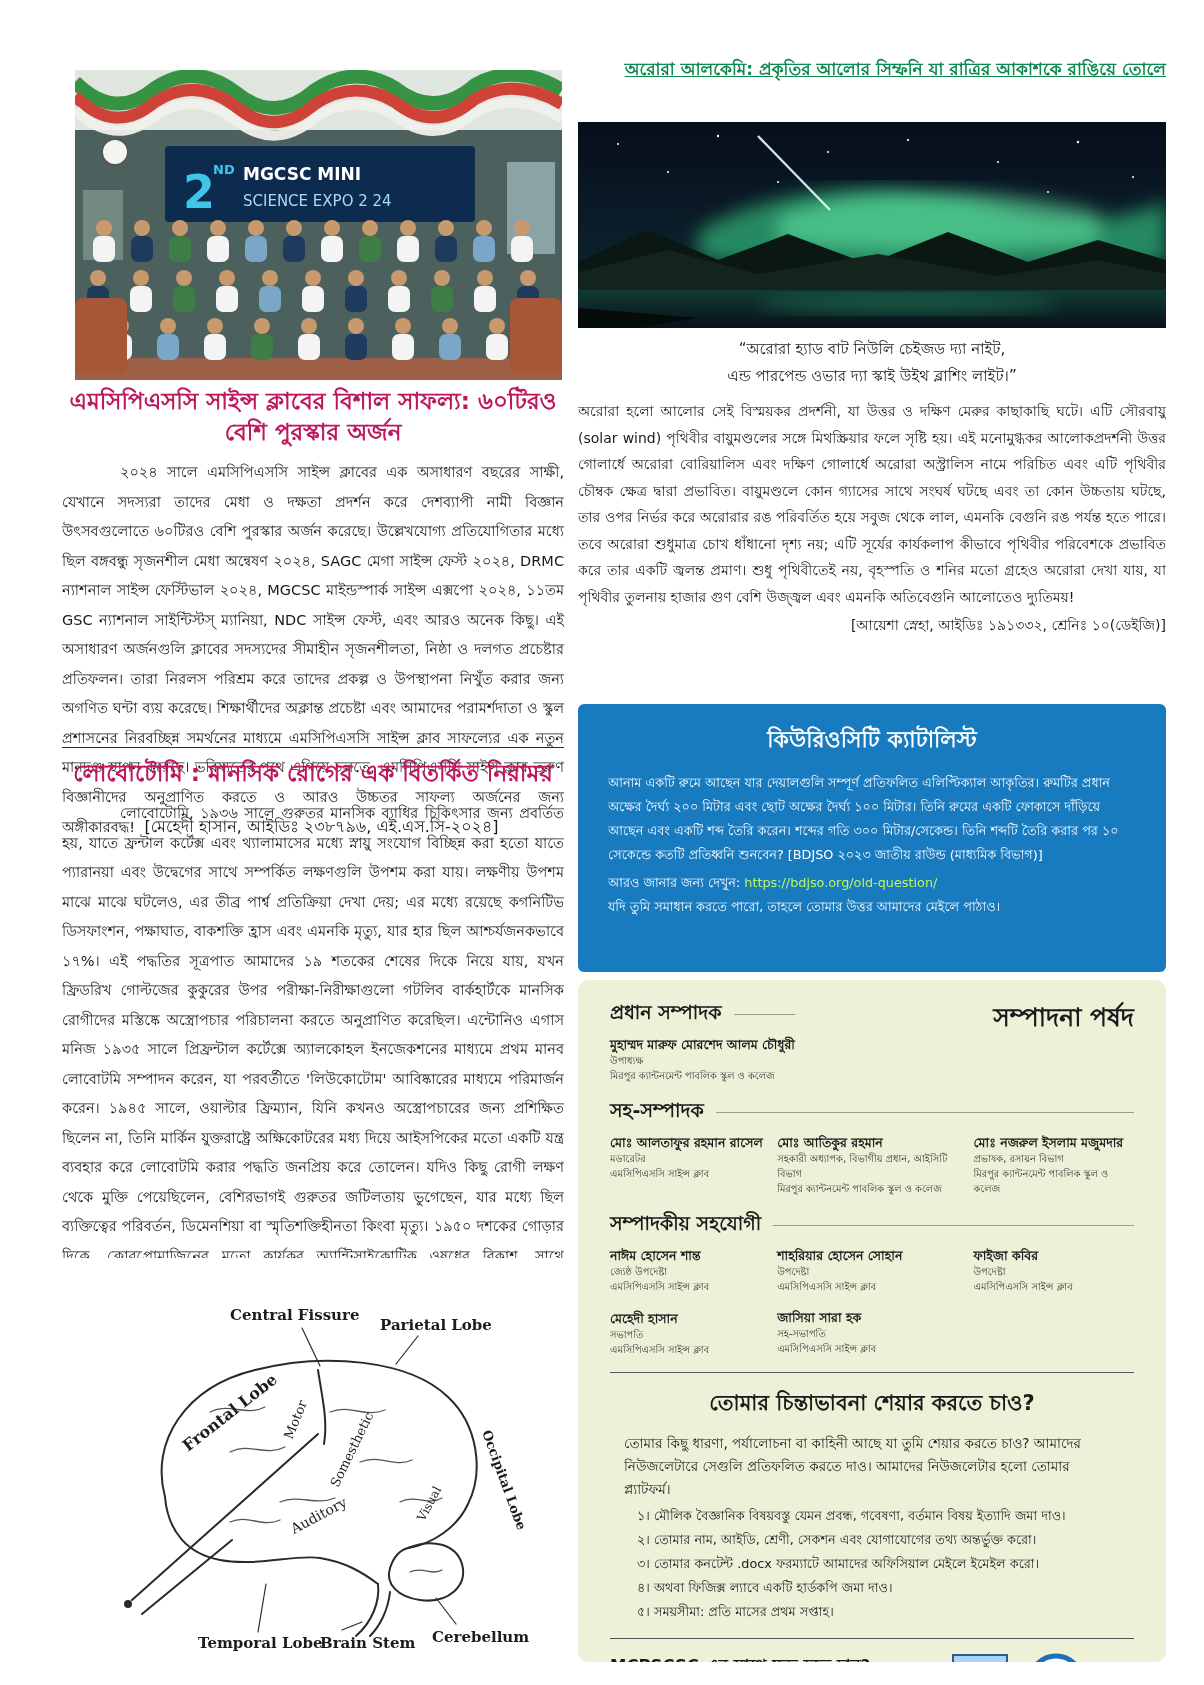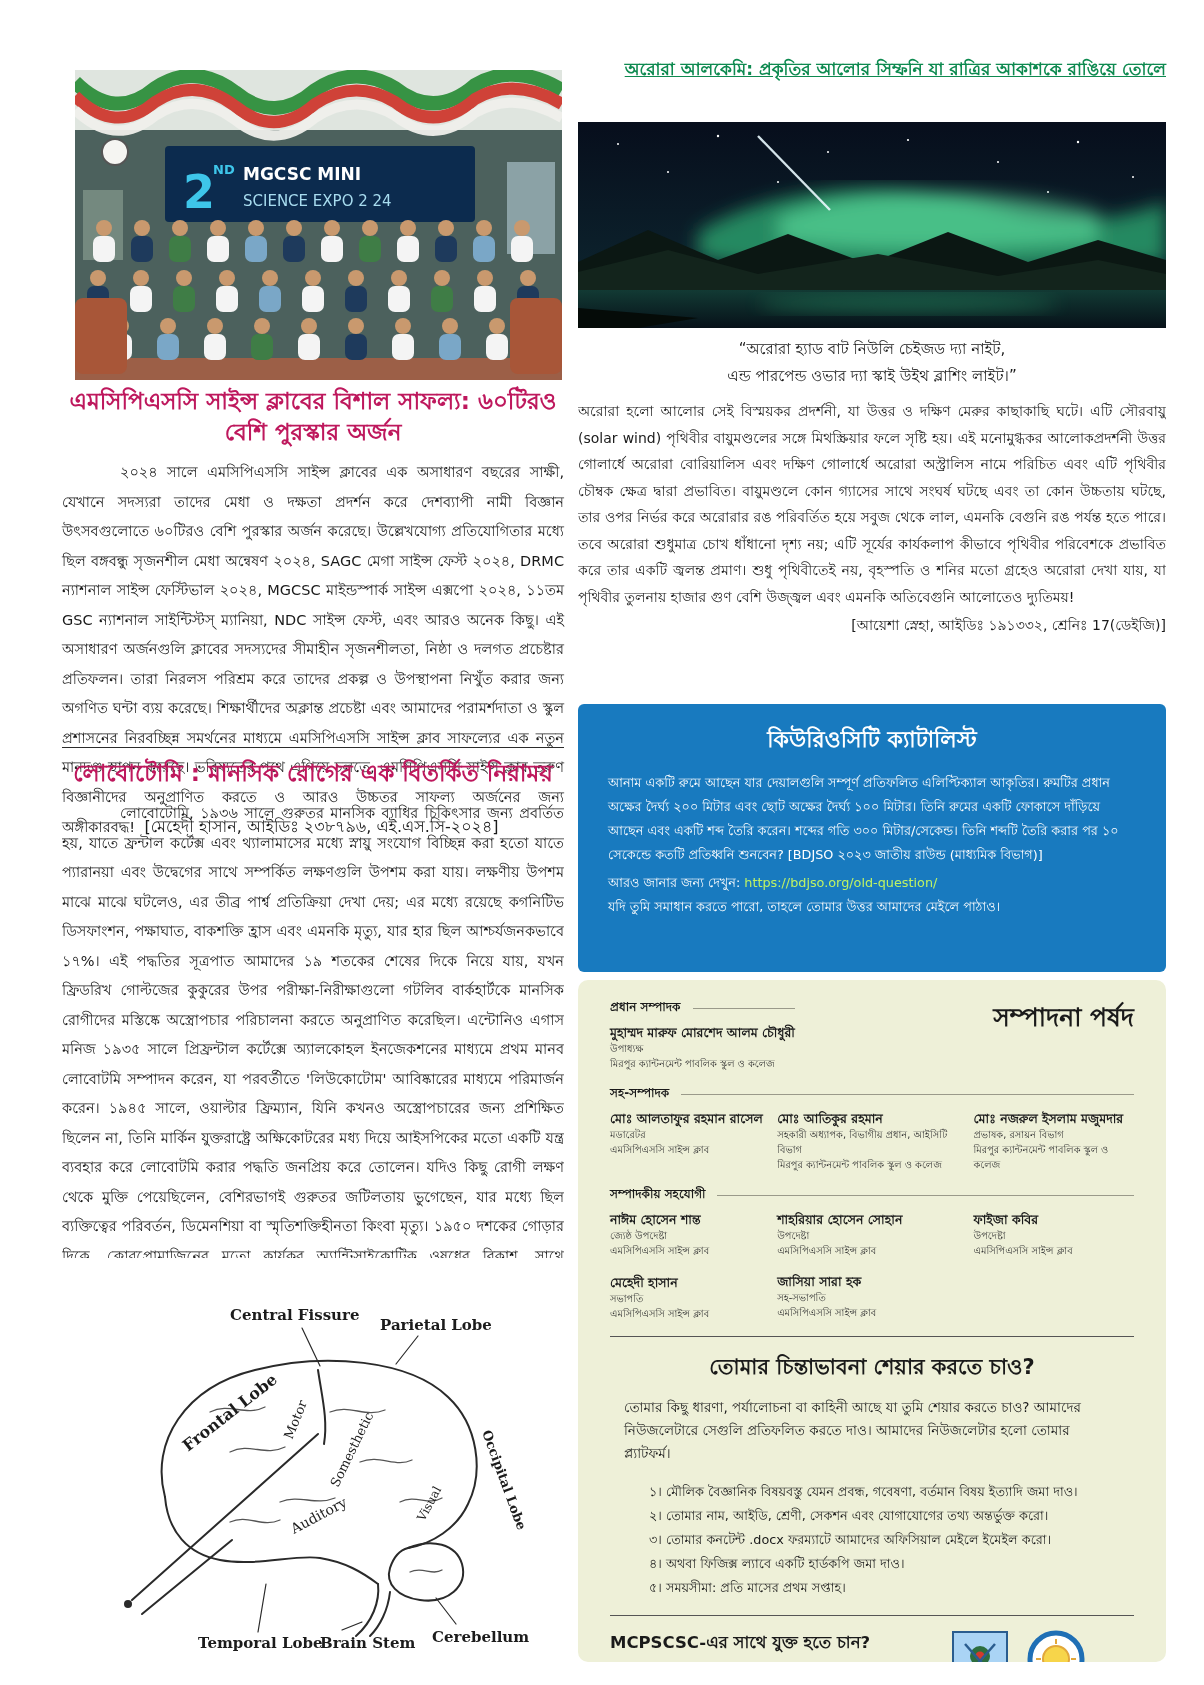--- a/index.html
+++ b/index.html
@@ -25,30 +25,30 @@
   #curio{left:578px;top:704px;width:588px;height:268px;border-radius:6px;color:#ffffff;
          padding:16px 30px;box-sizing:border-box;overflow:hidden;}
   #curio h3{text-align:center;font-size:22px;margin:2px 0 12px 0;}
   #curio p{font-size:12.8px;line-height:24px;margin:0;}
   #curio .link-line{margin-top:4px;}
   #curio a{color:#bef264;text-decoration:none;}
   #board{left:578px;top:980px;width:588px;height:682px;border-radius:10px;
          padding:18px 32px;box-sizing:border-box;overflow:hidden;}
   .ed-top{display:flex;justify-content:space-between;align-items:flex-start;}
   .board-title{font-size:25px;font-weight:bold;margin:0;}
-  .lbl{font-weight:bold;font-size:12px;display:flex;align-items:center;gap:12px;margin:13px 0 7px 0;}
+  .lbl{font-weight:bold;font-size:19px;display:flex;align-items:center;gap:12px;margin:13px 0 7px 0;}
   .lbl::after{content:"";flex:1;border-top:1px solid #9a9a8a;}
   .ed b{font-size:12.5px;display:block;line-height:1.35;}
   .ed .rl{font-size:9.8px;line-height:1.5;color:#333;}
   .ed-grid{display:grid;grid-template-columns:1.05fr 1.25fr 1.1fr;gap:6px 14px;}
   hr.bd{border:none;border-top:1px solid #555;margin:14px 0;}
   .share h3{text-align:center;font-size:21px;margin:2px 0 10px 0;}
   .share .intro{text-align:left;font-size:13.5px;line-height:23px;margin:0 14px;}
   .share .how{font-weight:bold;font-size:13.5px;margin:10px 0 4px 8px;}
-  .share ul{margin:15px;padding:0 0 0 24px;list-style:none;}
+  .share ul{margin:3px;padding:0 0 0 24px;list-style:none;}
   .share li{font-size:12.8px;line-height:24px;}
   .contact{display:flex;justify-content:space-between;align-items:flex-start;}
   .contact h4{font-size:16.5px;margin:0 0 10px 0;}
   .logos{display:flex;gap:16px;justify-content:center;margin-bottom:8px;}
   svg text{font-family:"DejaVu Sans","Liberation Sans",sans-serif;}
   svg text.serif{font-family:"DejaVu Serif","Liberation Serif",serif;}
 </style>
 </head>
 <body>
 
@@ -224,21 +224,21 @@
       <path d="M0,206 L0,186 L120,196 L60,206 Z" fill="#050b08"></path>
     </svg>
   </div>
 
   <div class="abs" id="atext">
     <p class="quote">
       <span>“অরোরা হ্যাড বাট নিউলি চেইজড দ্যা নাইট,</span><br>
       <span>এন্ড পারপেন্ড ওভার দ্যা স্কাই উইথ ব্লাশিং লাইট।”</span>
     </p>
     <p class="body">অরোরা হলো আলোর সেই বিস্ময়কর প্রদর্শনী, যা উত্তর ও দক্ষিণ মেরুর কাছাকাছি ঘটে। এটি সৌরবায়ু (solar wind) পৃথিবীর বায়ুমণ্ডলের সঙ্গে মিথস্ক্রিয়ার ফলে সৃষ্টি হয়। এই মনোমুগ্ধকর আলোকপ্রদর্শনী উত্তর গোলার্ধে অরোরা বোরিয়ালিস এবং দক্ষিণ গোলার্ধে অরোরা অস্ট্রালিস নামে পরিচিত এবং এটি পৃথিবীর চৌম্বক ক্ষেত্র দ্বারা প্রভাবিত। বায়ুমণ্ডলে কোন গ্যাসের সাথে সংঘর্ষ ঘটছে এবং তা কোন উচ্চতায় ঘটছে, তার ওপর নির্ভর করে অরোরার রঙ পরিবর্তিত হয়ে সবুজ থেকে লাল, এমনকি বেগুনি রঙ পর্যন্ত হতে পারে। তবে অরোরা শুধুমাত্র চোখ ধাঁধানো দৃশ্য নয়; এটি সূর্যের কার্যকলাপ কীভাবে পৃথিবীর পরিবেশকে প্রভাবিত করে তার একটি জ্বলন্ত প্রমাণ। শুধু পৃথিবীতেই নয়, বৃহস্পতি ও শনির মতো গ্রহেও অরোরা দেখা যায়, যা পৃথিবীর তুলনায় হাজার গুণ বেশি উজ্জ্বল এবং এমনকি অতিবেগুনি আলোতেও দ্যুতিময়!</p>
-    <div class="attr-r">[আয়েশা স্নেহা, আইডিঃ ১৯১৩৩২, শ্রেনিঃ 17(ডেইজি)]</div>
+    <div class="attr-r">[আয়েশা স্নেহা, আইডিঃ ১৯১৩৩২, শ্রেনিঃ ১০(ডেইজি)]</div>
   </div>
 
   <div class="abs" id="curio" style="background:#187abf">
     <h3>কিউরিওসিটি ক্যাটালিস্ট</h3>
     <p>আনাম একটি রুমে আছেন যার দেয়ালগুলি সম্পূর্ণ প্রতিফলিত এলিপ্টিক্যাল আকৃতির। রুমটির প্রধান অক্ষের দৈর্ঘ্য ২০০ মিটার এবং ছোট অক্ষের দৈর্ঘ্য ১০০ মিটার। তিনি রুমের একটি ফোকাসে দাঁড়িয়ে আছেন এবং একটি শব্দ তৈরি করেন। শব্দের গতি ৩০০ মিটার/সেকেন্ড। তিনি শব্দটি তৈরি করার পর ১০ সেকেন্ডে কতটি প্রতিধ্বনি শুনবেন? [BDJSO ২০২৩ জাতীয় রাউন্ড (মাধ্যমিক বিভাগ)]</p>
     <p class="link-line">
       <span>আরও জানার জন্য দেখুন:</span>
       <a href="#">https://bdjso.org/old-question/</a>
     </p>
     <p>যদি তুমি সমাধান করতে পারো, তাহলে তোমার উত্তর আমাদের মেইলে পাঠাও।</p>

